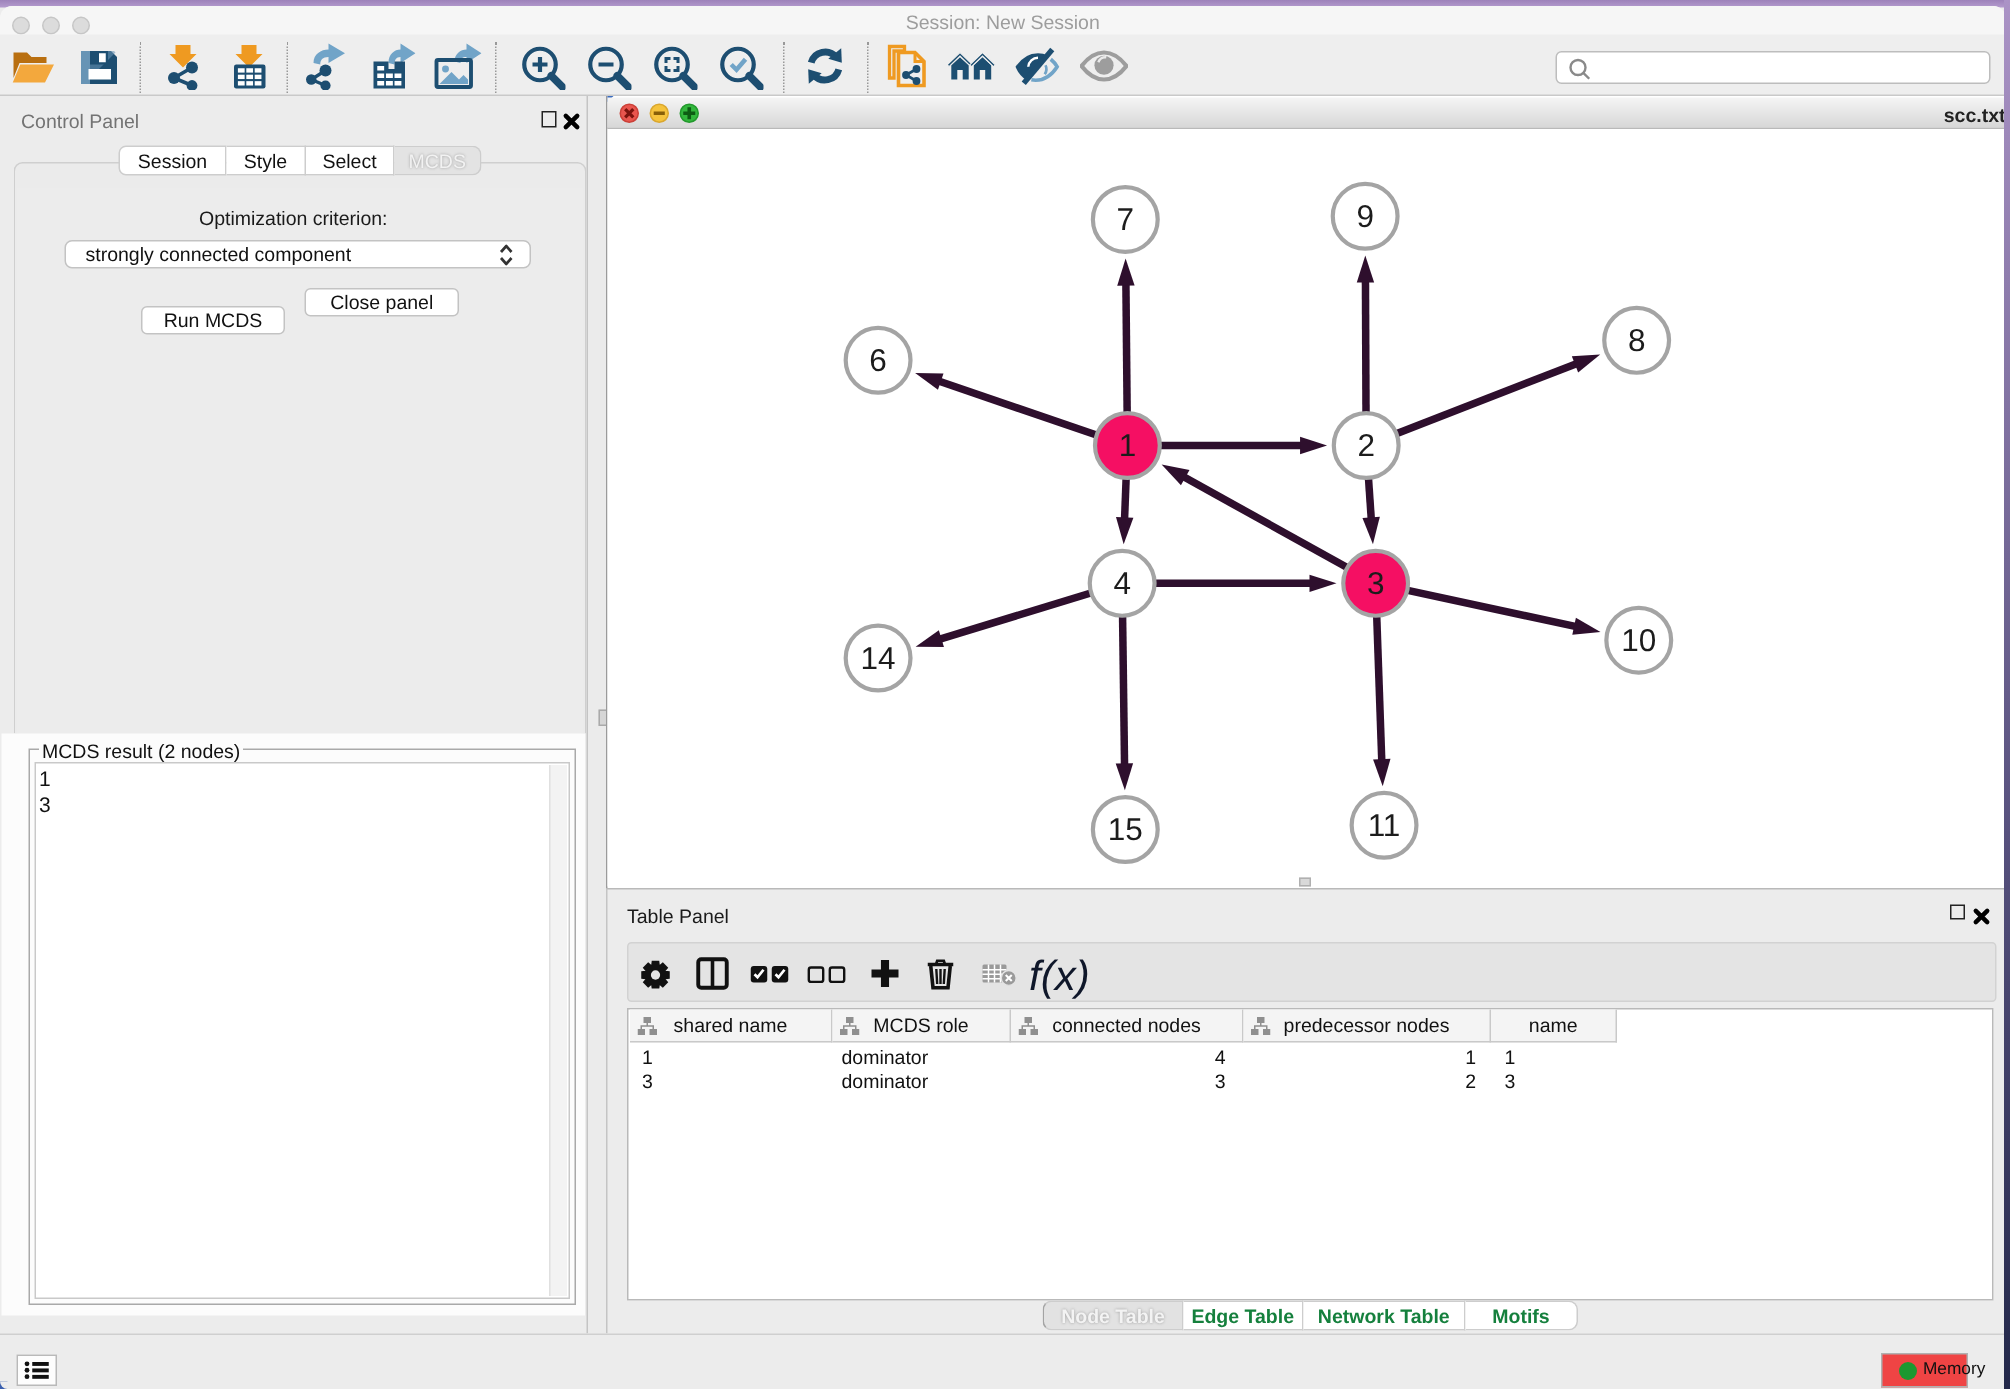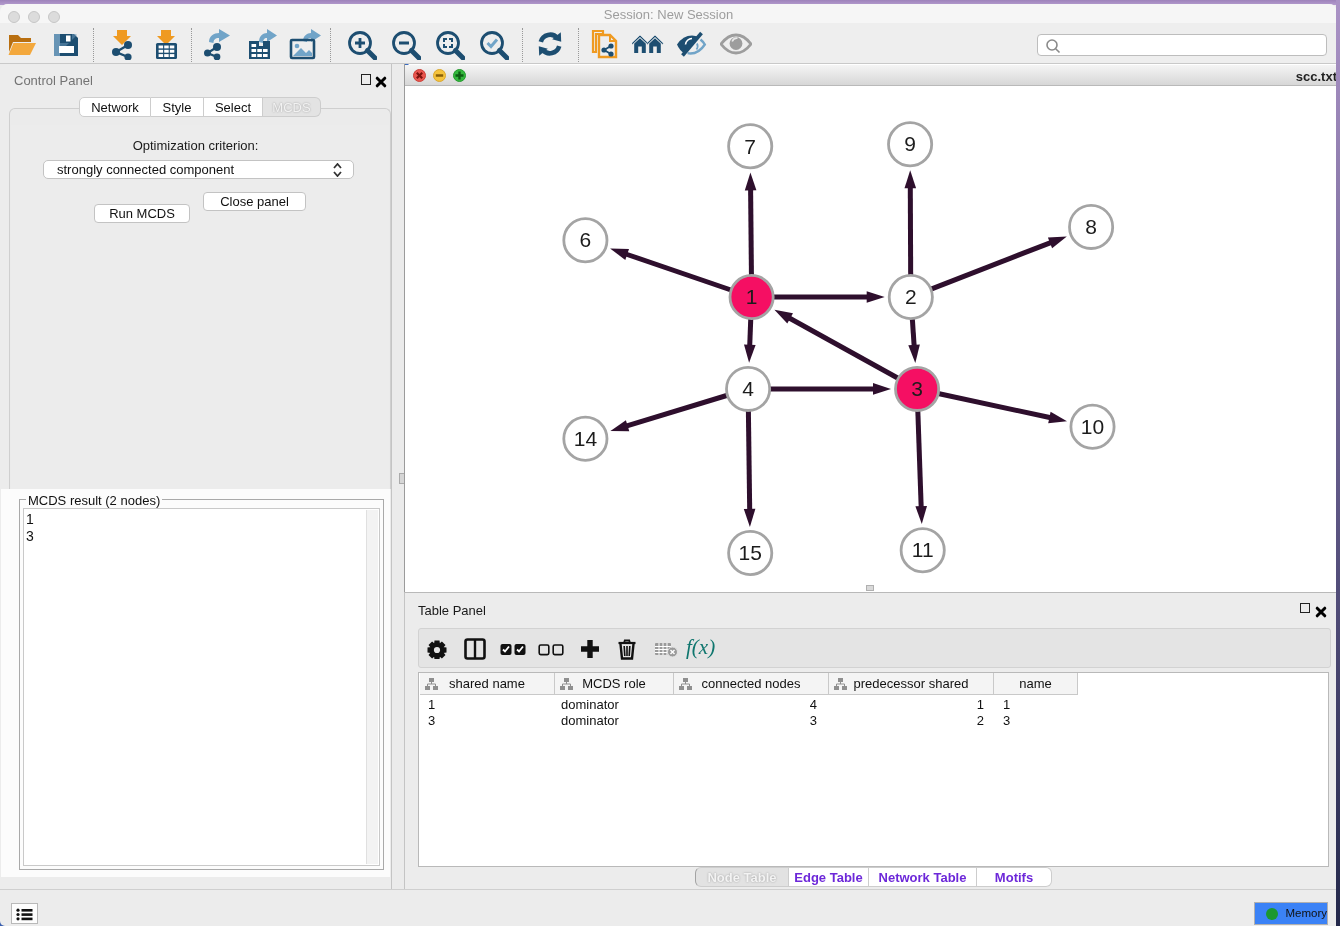--- a/index.html
+++ b/index.html
@@ -45,27 +45,27 @@
 #netcanvas{position:absolute;left:0;top:22px;width:933px;height:505px;background:#fff}
 #bluecorner{position:absolute;left:0;top:0;width:0;height:0;border-top:4px solid #3a6cc0;border-right:4px solid transparent}
 
 #tpanel{left:404px;top:588px;width:933px;height:297px;background:#ececec;border-left:1px solid #c4c4c4;border-top:1px solid #b9b9b9}
 #tphead{position:absolute;left:13px;top:10px;font-size:13px;color:#1a1a1a}
 #tptool{position:absolute;left:13px;top:35px;width:913px;height:40px;background:#e4e4e4;border:1px solid #d2d2d2;border-radius:3px}
 #ttable{position:absolute;left:13px;top:79px;width:911px;height:195px;background:#fff;border:1px solid #b9b9b9}
 .hcell{position:absolute;top:0;height:22px;background:#f4f4f4;border-right:1px solid #c9c9c9;border-bottom:1px solid #c9c9c9;font-size:13px;color:#111;text-align:center;line-height:22px}
 .rcell{position:absolute;font-size:13px;color:#111;height:16px;line-height:16px}
 #tptabs{position:absolute;left:290px;top:274px;height:20px;font-size:13px;font-weight:bold}
-.ttab{float:left;background:#fff;border:1px solid #cdcdcd;border-left:none;height:20px;line-height:19px;text-align:center;color:#6d28d9}
+.ttab{float:left;background:#fff;border:1px solid #cdcdcd;border-left:none;height:20px;line-height:19px;text-align:center;color:#15803d}
 .ttab.selt{background:#e2e2e2;border-radius:6px 0 0 6px;border-left:1px solid #a3a3a3;color:#f3f3f3;text-shadow:0 0 2px #9a9a9a}
 .ttab.last{border-radius:0 6px 6px 0}
 
 #status{left:0;top:885px;width:1337px;height:37px;background:#ececec;border-top:1px solid #cfcfcf}
 #listbtn{position:absolute;left:11px;top:13px;width:27px;height:21px;background:#fdfdfd;border:1px solid #b9b9b9}
-#membtn{position:absolute;left:1254px;top:12px;width:74px;height:23px;background:#3b82f6;border:1px solid #b0b0b0;font-size:11.5px;color:#111;line-height:21px;text-align:right;padding-left:27px}
+#membtn{position:absolute;left:1254px;top:12px;width:58px;height:23px;background:#ef4444;border:1px solid #b0b0b0;font-size:11.5px;color:#111;line-height:21px;text-align:right;padding-left:27px}
 #memdot{position:absolute;left:11px;top:5px;width:12px;height:12px;border-radius:50%;background:#1b9830}
 #cornerBL{position:absolute;left:0;top:921px;width:5px;height:5px;background:#3a5fae}
 #cornerBL2{position:absolute;left:0;top:921px;width:10px;height:5px;border-bottom-left-radius:5px;background:#ececec}
 </style></head>
 <body>
 <div class="abs" id="deskTop"></div>
 <div class="abs" id="win">
   <div class="abs" id="titlebar">
     <div class="tl" style="left:8px"></div>
       <div class="tl" style="left:28px"></div>
@@ -201,21 +201,21 @@
   <div class="abs" id="cpanel">
     <div id="cphead">Control Panel</div>
     <div style="position:absolute;right:20px;top:10px;width:10px;height:11px;border:1.5px solid #222"></div>
     <div style="position:absolute;right:4px;top:10px;width:12px;height:12px"><svg width="12" height="12" viewBox="0 0 12 12">
           <path d="M2.2 2.2 L9.8 9.8 M9.8 2.2 L2.2 9.8" stroke="#000" stroke-width="3" stroke-linecap="round"></path>
         </svg></div>
     <div id="cpbox">
         <div class="inner"></div>
       </div>
     <div id="cptabs">
-      <div class="ctab first" style="width:72px">Network</div>
+      <div class="ctab first" style="width:72px">Session</div>
         <div class="ctab" style="width:53px">Style</div>
         <div class="ctab" style="width:59px">Select</div>
         <div class="ctab selt" style="width:58px">MCDS</div>
     </div>
     <div id="optlabel">Optimization criterion:</div>
     <div id="combo">strongly connected component<svg width="11" height="14" viewBox="0 0 11 14" style="position:absolute;right:10px;top:2px">
           <path d="M2 5 L5.5 1 L9 5 M2 9 L5.5 13 L9 9" fill="none" stroke="#333" stroke-width="1.8"></path>
         </svg></div>
     <div class="btn" style="left:94px;top:140px;width:96px">Run MCDS</div>
     <div class="btn" style="left:203px;top:128px;width:103px">Close panel</div>
@@ -342,21 +342,21 @@
             <path d="M7.2 8 L7.8 18 M10 8 L10 18 M12.8 8 L12.2 18" stroke="#111" stroke-width="1.6"></path>
           </svg></div>
         <div style="position:absolute;left:235.0px;top:12.0px;width:24px;height:16px"><svg width="24" height="16" viewBox="0 0 24 16">
             <rect x="1" y="2" width="16" height="12" rx="1" fill="#9a9a9a"></rect>
             <g stroke="#fff" stroke-width="1">
               <path d="M1 5.5 L17 5.5 M1 8.5 L17 8.5 M1 11.5 L17 11.5 M5 2 L5 14 M9 2 L9 14 M13 2 L13 14"></path>
             </g>
             <circle cx="18.5" cy="11" r="5" fill="#9a9a9a" stroke="#e4e4e4" stroke-width="1"></circle>
             <path d="M16.5 9 L20.5 13 M20.5 9 L16.5 13" stroke="#fff" stroke-width="1.4"></path>
           </svg></div>
-        <div style="position:absolute;left:267px;top:6px;width:40px;height:28px;font-family:Liberation Serif, serif;font-style:italic;font-size:21px;color:#0f766e">f(x)</div>
+        <div style="position:absolute;left:267px;top:6px;width:40px;height:28px;font-family:Liberation Sans, sans-serif;font-style:italic;font-size:28px;color:#0f172a">f(x)</div>
       </div>
     <div id="ttable">
         <div class="hcell" style="left:1px;width:135px">shared name</div>
         <svg width="13" height="12" viewBox="0 0 13 12" style="position:absolute;left:6px;top:5px">
           <g fill="#8f8f8f">
             <rect x="4" y="0" width="5" height="4"></rect>
             <rect x="0" y="8" width="5" height="4"></rect>
             <rect x="8" y="8" width="5" height="4"></rect>
           </g>
           <path d="M6.5 4 L6.5 6 M2.5 8 L2.5 6 L10.5 6 L10.5 8" stroke="#8f8f8f" fill="none"></path>
@@ -372,21 +372,21 @@
         </svg>
         <div class="hcell" style="left:255px;width:155px">connected nodes</div>
         <svg width="13" height="12" viewBox="0 0 13 12" style="position:absolute;left:260px;top:5px">
           <g fill="#8f8f8f">
             <rect x="4" y="0" width="5" height="4"></rect>
             <rect x="0" y="8" width="5" height="4"></rect>
             <rect x="8" y="8" width="5" height="4"></rect>
           </g>
           <path d="M6.5 4 L6.5 6 M2.5 8 L2.5 6 L10.5 6 L10.5 8" stroke="#8f8f8f" fill="none"></path>
         </svg>
-        <div class="hcell" style="left:410px;width:165px">predecessor shared</div>
+        <div class="hcell" style="left:410px;width:165px">predecessor nodes</div>
         <svg width="13" height="12" viewBox="0 0 13 12" style="position:absolute;left:415px;top:5px">
           <g fill="#8f8f8f">
             <rect x="4" y="0" width="5" height="4"></rect>
             <rect x="0" y="8" width="5" height="4"></rect>
             <rect x="8" y="8" width="5" height="4"></rect>
           </g>
           <path d="M6.5 4 L6.5 6 M2.5 8 L2.5 6 L10.5 6 L10.5 8" stroke="#8f8f8f" fill="none"></path>
         </svg>
         <div class="hcell" style="left:575px;width:84px">name</div>
         <svg width="13" height="12" viewBox="0 0 13 12" style="position:absolute;left:580px;top:5px"></svg>

